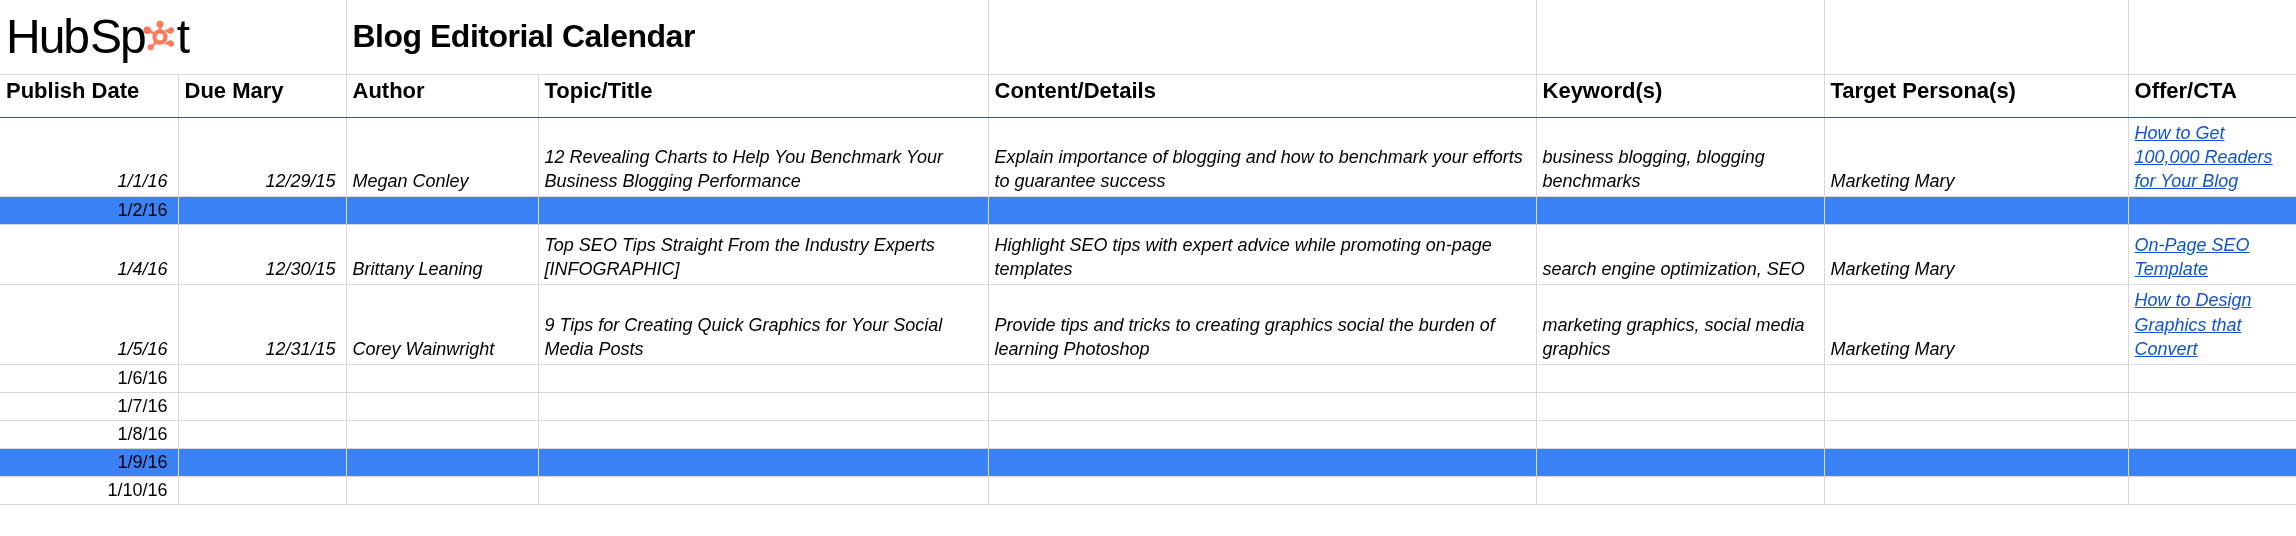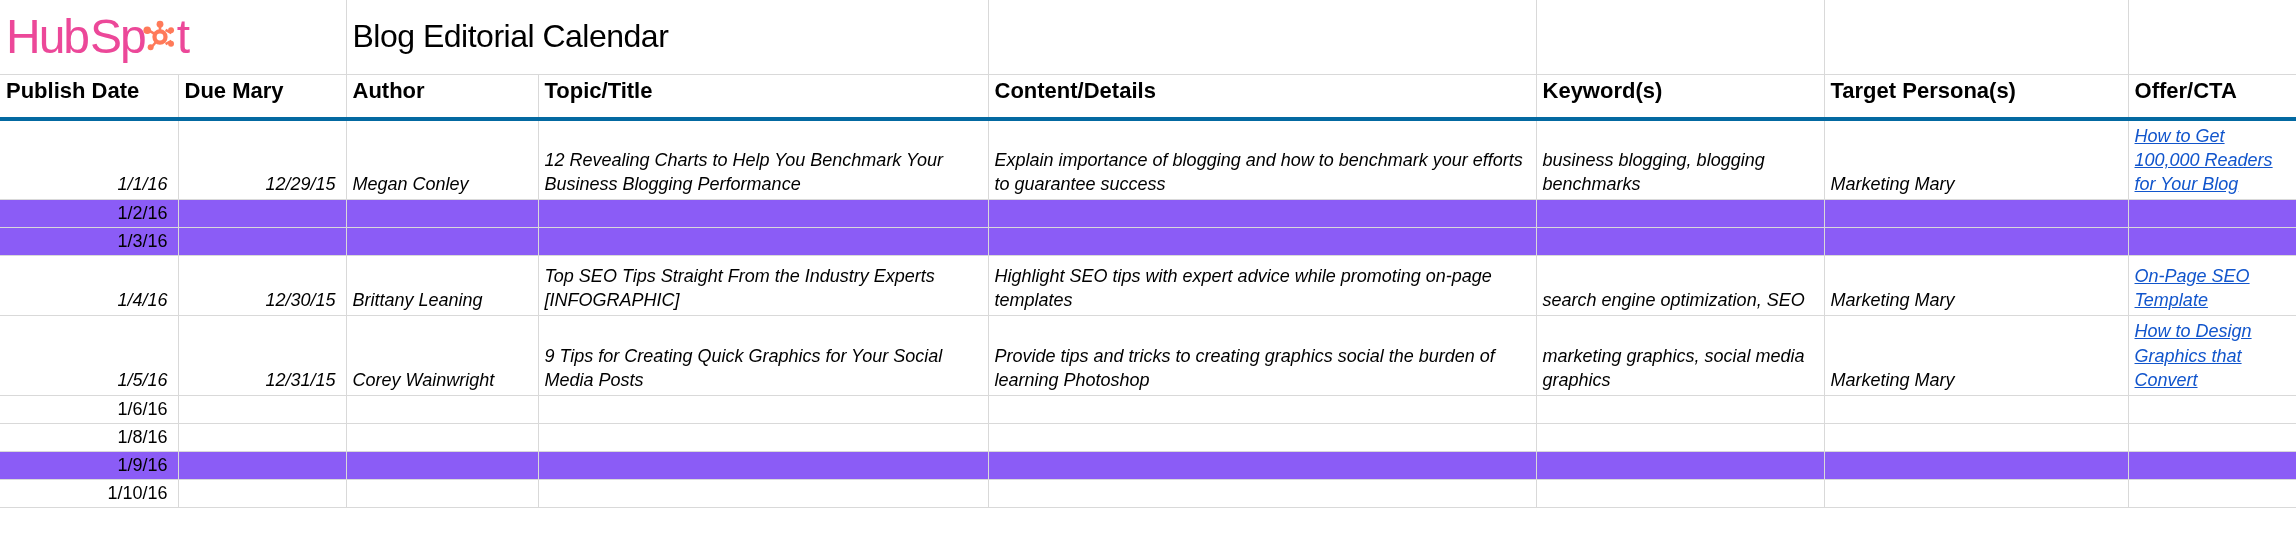--- a/index.html
+++ b/index.html
@@ -29,52 +29,52 @@
     vertical-align: bottom;
     text-align: left;
     font-weight: normal;
     height: 28px;
     overflow: hidden;
   }
   tr.title-row td { height: 74px; vertical-align: middle; }
   tr.title-row td:first-child { padding: 0 6px; }
   .page-title {
     font-size: 32px;
-    font-weight: 400;
+    font-weight: 700;
     letter-spacing: -0.5px;
   }
   tr.header-row td {
     font-weight: 700;
     font-size: 22px;
-    border-bottom: 4px solid #0369a1;
+    border-bottom: 1px solid #0369a1;
     vertical-align: bottom;
     padding-bottom: 13px;
   }
   tr.data-row td {
     height: 60px;
     line-height: 1.35;
     font-style: italic;
   }
   tr.empty-row td { height: 28px; }
-  tr.shaded td { background: #8b5cf6; }
+  tr.shaded td { background: #3b82f6; }
   .ralign { text-align: right; padding-right: 10px; }
   a.link {
     color: #1155cc;
     text-decoration: underline;
   }
   
   .logo {
     display: flex;
     align-items: center;
     gap: 2px;
   }
   .logo-text {
     font-size: 48px;
     font-weight: 400;
-    color: #ec4899;
+    color: #000000;
     letter-spacing: -2px;
     font-family: "Helvetica Neue", Arial, sans-serif;
   }
   .sprocket {
     display: inline-block;
     vertical-align: middle;
     margin-left: -4px;
     margin-right: -2px;
   }
 </style>
@@ -148,30 +148,20 @@
       <tr class="empty-row shaded">
         <td class="ralign">1/2/16</td>
         <td class="ralign"></td>
         <td></td>
         <td></td>
         <td></td>
         <td></td>
         <td></td>
         <td></td>
       </tr>
-      <tr class="empty-row shaded">
-        <td class="ralign">1/3/16</td>
-        <td class="ralign"></td>
-        <td></td>
-        <td></td>
-        <td></td>
-        <td></td>
-        <td></td>
-        <td></td>
-      </tr>
       <tr class="data-row">
         <td class="ralign">1/4/16</td>
         <td class="ralign">12/30/15</td>
         <td>Brittany Leaning</td>
         <td>Top SEO Tips Straight From the Industry Experts [INFOGRAPHIC]</td>
         <td>Highlight SEO tips with expert advice while promoting on-page templates</td>
         <td>search engine optimization, SEO</td>
         <td>Marketing Mary</td>
         <td><a class="link" href="#">On-Page SEO Template</a></td>
       </tr>
@@ -189,20 +179,30 @@
         <td class="ralign">1/6/16</td>
         <td class="ralign"></td>
         <td></td>
         <td></td>
         <td></td>
         <td></td>
         <td></td>
         <td></td>
       </tr>
       <tr class="empty-row">
+        <td class="ralign">1/7/16</td>
+        <td class="ralign"></td>
+        <td></td>
+        <td></td>
+        <td></td>
+        <td></td>
+        <td></td>
+        <td></td>
+      </tr>
+      <tr class="empty-row">
         <td class="ralign">1/8/16</td>
         <td class="ralign"></td>
         <td></td>
         <td></td>
         <td></td>
         <td></td>
         <td></td>
         <td></td>
       </tr>
       <tr class="empty-row shaded">

